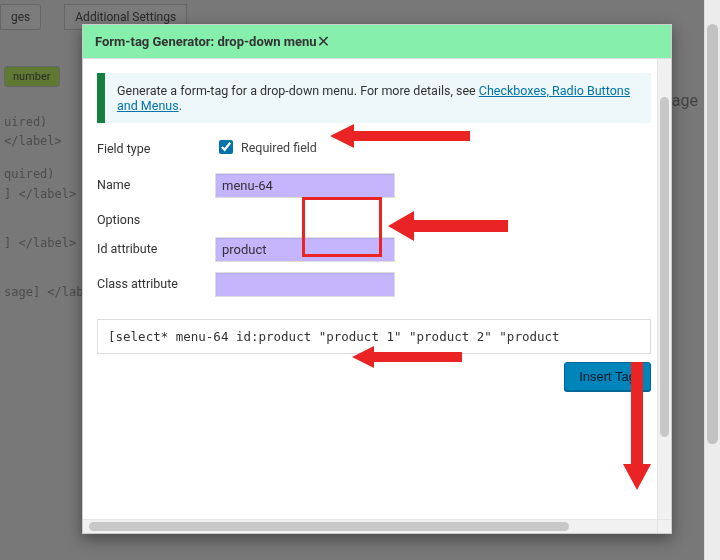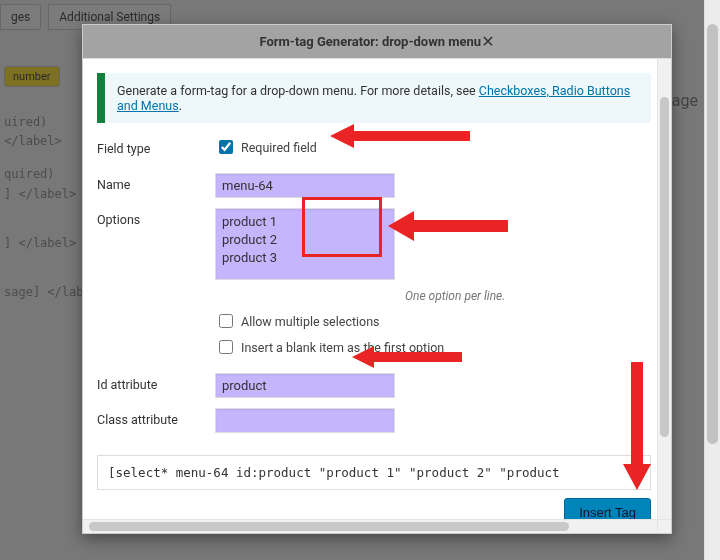--- a/index.html
+++ b/index.html
@@ -1,25 +1,25 @@
 <!DOCTYPE html>
 <html><head>
 <meta charset="utf-8">
 <style>
   html,body{margin:0;padding:0;width:720px;height:560px;overflow:hidden;font-family:-apple-system,BlinkMacSystemFont,"Segoe UI",Roboto,Arial,sans-serif;background:#f1f1f1;}
   *{box-sizing:border-box}
   .overlay{position:absolute;inset:0;background:rgba(0,0,0,0.5);}
   
   .bg{position:absolute;inset:0;font-size:12px;color:#666;}
   .bg .tab{display:inline-block;border:1px solid #ccc;background:#f6f6f6;padding:5px 10px;margin:4px 0 0 0;font-size:12px;color:#555}
-  .bg .tagbtn{display:inline-block;border:1px solid #ccc;background:#fde047;padding:3px 8px;margin:0 2px;font-size:11px;color:#555;border-radius:3px}
+  .bg .tagbtn{display:inline-block;border:1px solid #ccc;background:#bef264;padding:3px 8px;margin:0 2px;font-size:11px;color:#555;border-radius:3px}
   .bg .code{font-family:Menlo,Monaco,Consolas,monospace;color:#999;padding-left:4px;line-height:1.6}
   
   .modal{position:absolute;left:82px;top:24px;width:590px;height:510px;background:#fff;border:1px solid #ccc;box-shadow:0 5px 15px rgba(0,0,0,0.4);}
-  .modal-head{height:34px;border-bottom:1px solid #ddd;background:#a3a3a3;padding:0 12px;display:flex;align-items:center;justify-content:center}
+  .modal-head{height:34px;border-bottom:1px solid #ddd;background:#86efac;padding:0 12px;display:flex;align-items:center;justify-content:flex-start}
   .modal-head .title{font-weight:700;font-size:13px;color:#333}
   .modal-head .close{font-size:16px;color:#333;cursor:pointer;line-height:1}
   .modal-body{position:absolute;top:34px;bottom:14px;left:0;right:14px;overflow:hidden;padding:14px 6px 0 14px;font-size:12.5px;color:#444}
   
   .vscroll{position:absolute;top:34px;right:0;width:14px;bottom:14px;background:#f1f1f1;border-left:1px solid #e5e5e5;}
   .vscroll .thumb{position:absolute;left:2px;right:2px;top:38px;height:340px;background:#c8c8c8;border-radius:6px}
   .hscroll{position:absolute;left:0;right:14px;bottom:0;height:14px;background:#f1f1f1;border-top:1px solid #e5e5e5;}
   .hscroll .thumb{position:absolute;top:2px;bottom:2px;left:6px;width:480px;background:#c8c8c8;border-radius:6px}
   .corner{position:absolute;right:0;bottom:0;width:14px;height:14px;background:#f1f1f1;border-left:1px solid #e5e5e5;border-top:1px solid #e5e5e5}
   .infobox{border-left:8px solid #15803d;background:#eef8fb;padding:10px 12px;color:#333;margin-bottom:14px}
@@ -41,21 +41,21 @@
   
   .page-scroll{position:absolute;right:0;top:0;width:16px;height:560px;background:#ececec;border-left:1px solid #ddd}
   .page-scroll .pthumb{position:absolute;left:2px;right:2px;top:24px;height:420px;background:#c2c2c2;border-radius:6px}
 </style>
 </head>
 <body>
 
 <div class="bg">
   <div style="padding:0 0 0 0">
     <span class="tab" style="border-radius:0 3px 3px 0">ges</span>
-    <span class="tab" style="margin-left:4px">Additional Settings</span>
+    <span class="tab" style="margin-left:20px">Additional Settings</span>
   </div>
   <div style="height:36px"></div>
   <div style="padding-left:2px">
     <span class="tagbtn">number</span>
   </div>
   <div style="height:26px"></div>
   <div class="code"><span>uired)</span><br><span>&lt;/label&gt;</span></div>
   <div style="height:14px"></div>
   <div class="code"><span>quired)</span><br><span>] &lt;/label&gt;</span></div>
   <div style="height:30px"></div>
@@ -94,34 +94,20 @@
       </div>
     </div>
 
     <div class="row">
       <div class="label">Name</div>
       <div class="field"><input type="text" class="w-mid" value="menu-64" style=""></div>
     </div>
 
     <div class="row">
       <div class="label">Options</div>
-      <div class="field">
-        <textarea class="w-mid" style="">product 1
-product 2
-product 3</textarea>
-        <div class="hint">One option per line.</div>
-        <label class="chk" style="margin-top:8px">
-          <input type="checkbox" style="">
-          <span>Allow multiple selections</span>
-        </label>
-        <label class="chk">
-          <input type="checkbox" style="">
-          <span>Insert a blank item as the first option</span>
-        </label>
-      </div>
     </div>
 
     <div class="row">
       <div class="label">Id attribute</div>
       <div class="field"><input type="text" class="w-mid" value="product" style=""></div>
     </div>
 
     <div class="row">
       <div class="label">Class attribute</div>
       <div class="field"><input type="text" class="w-mid" value="" style=""></div>

